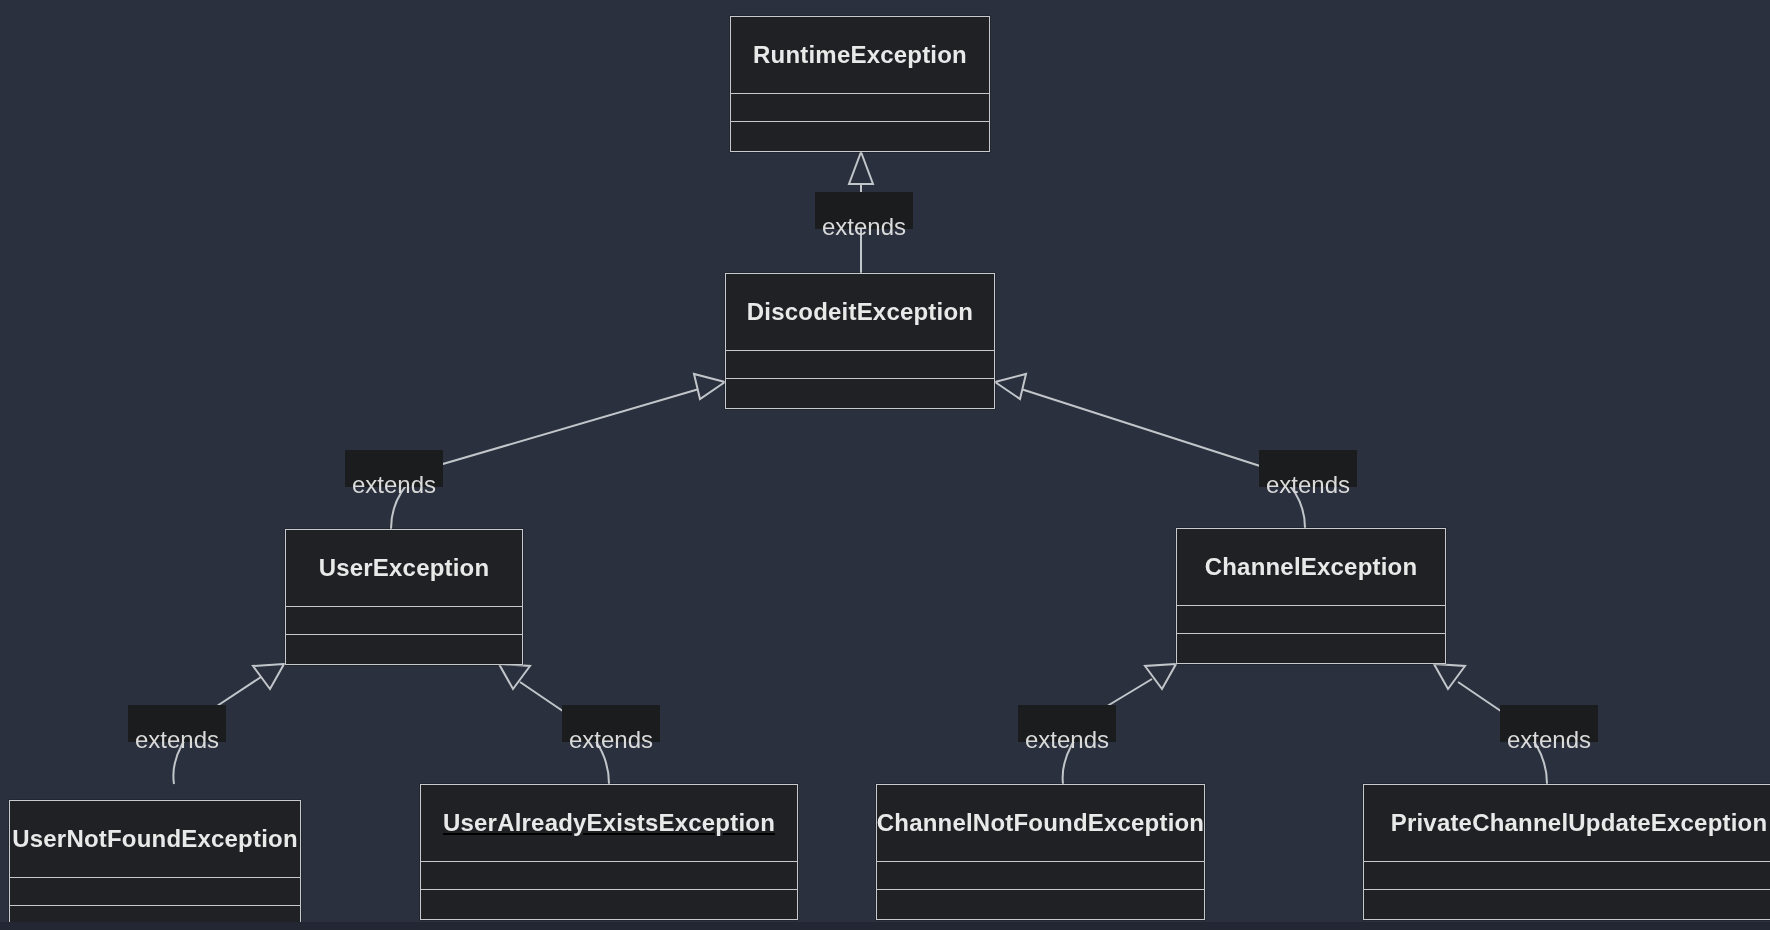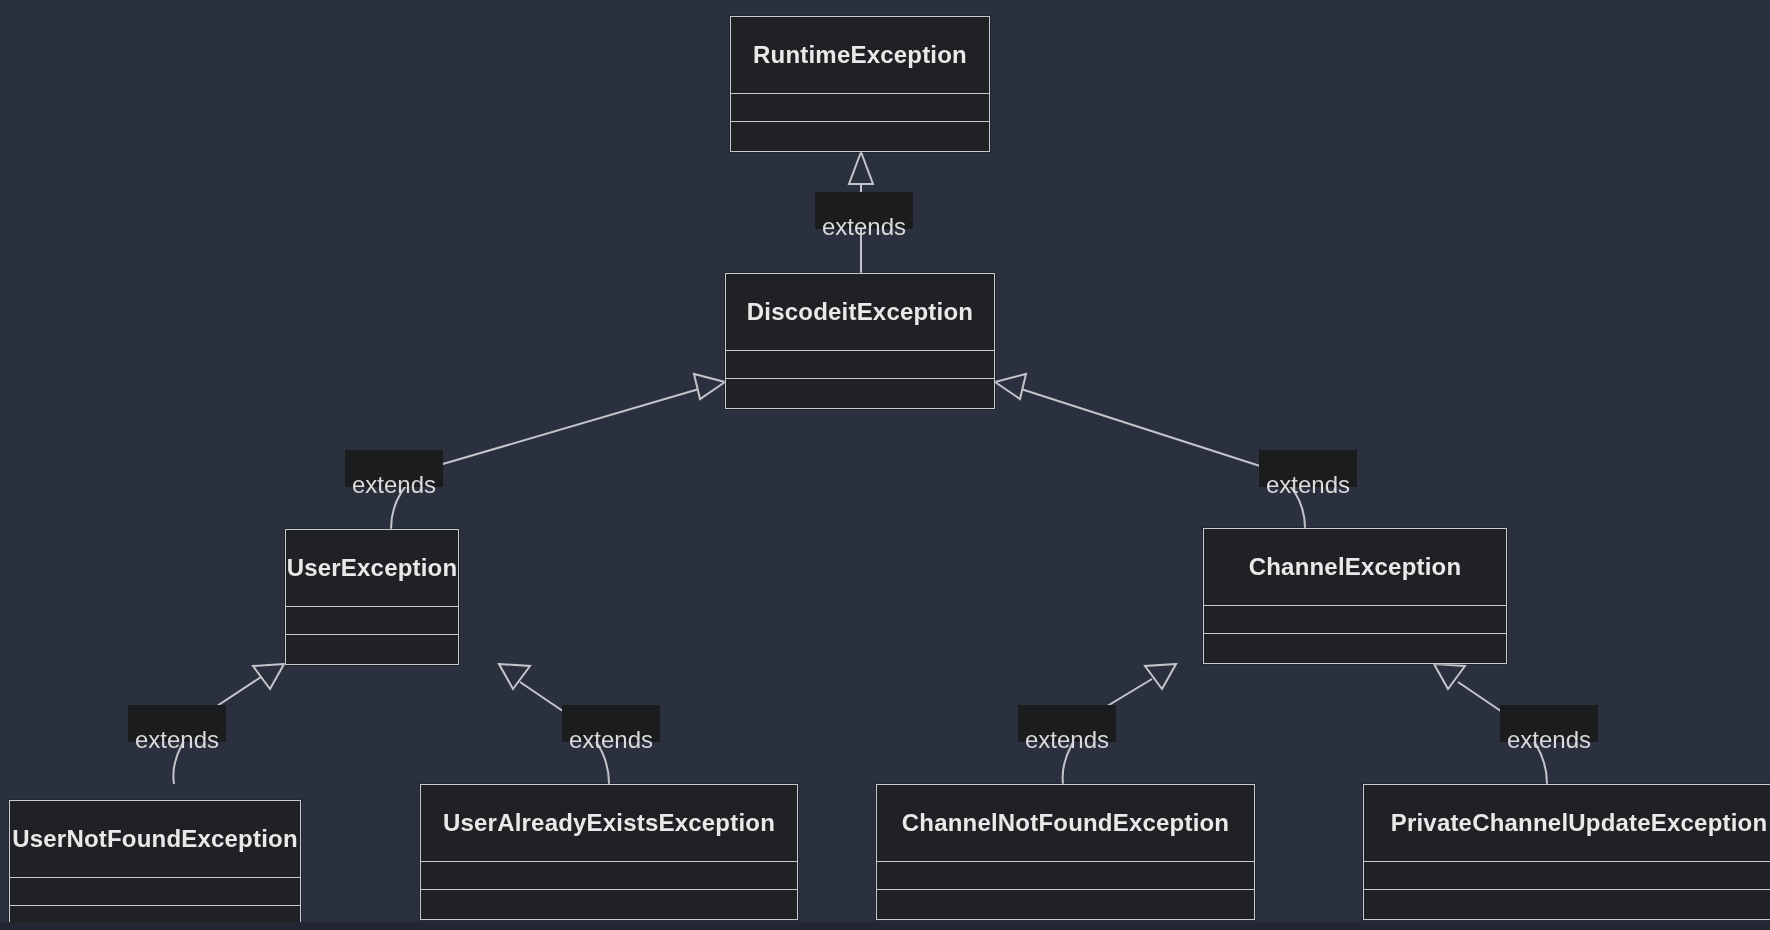--- a/index.html
+++ b/index.html
@@ -99,45 +99,45 @@
     <div class="class-attrs"></div>
     <div class="class-methods"></div>
   </div>
 
   <div class="class-box" style="left:730px;top:16px;width:260px;">
     <div class="class-title">RuntimeException</div>
     <div class="class-attrs"></div>
     <div class="class-methods"></div>
   </div>
 
-  <div class="class-box" style="left:285px;top:529px;width:174px;">
+  <div class="class-box" style="left:285px;top:529px;width:238px;">
     <div class="class-title">UserException</div>
     <div class="class-attrs"></div>
     <div class="class-methods"></div>
   </div>
 
-  <div class="class-box" style="left:1176px;top:528px;width:304px;margin-left:27px;">
+  <div class="class-box" style="left:1176px;top:528px;width:270px;">
     <div class="class-title">ChannelException</div>
     <div class="class-attrs"></div>
     <div class="class-methods"></div>
   </div>
 
   <div class="class-box" style="left:9px;top:784px;width:292px;margin-top:16px;">
     <div class="class-title">UserNotFoundException</div>
     <div class="class-attrs"></div>
     <div class="class-methods"></div>
   </div>
 
-  <div class="class-box" style="left:420px;top:784px;width:378px;">
+  <div class="class-box" style="left:420px;top:784px;width:378px;text-decoration:underline;">
     <div class="class-title">UserAlreadyExistsException</div>
     <div class="class-attrs"></div>
     <div class="class-methods"></div>
   </div>
 
-  <div class="class-box" style="left:876px;top:784px;width:379px;">
+  <div class="class-box" style="left:876px;top:784px;width:329px;">
     <div class="class-title">ChannelNotFoundException</div>
     <div class="class-attrs"></div>
     <div class="class-methods"></div>
   </div>
 
   <div class="class-box" style="left:1331px;top:784px;width:432px;margin-left:32px;">
     <div class="class-title">PrivateChannelUpdateException</div>
     <div class="class-attrs"></div>
     <div class="class-methods"></div>
   </div>

